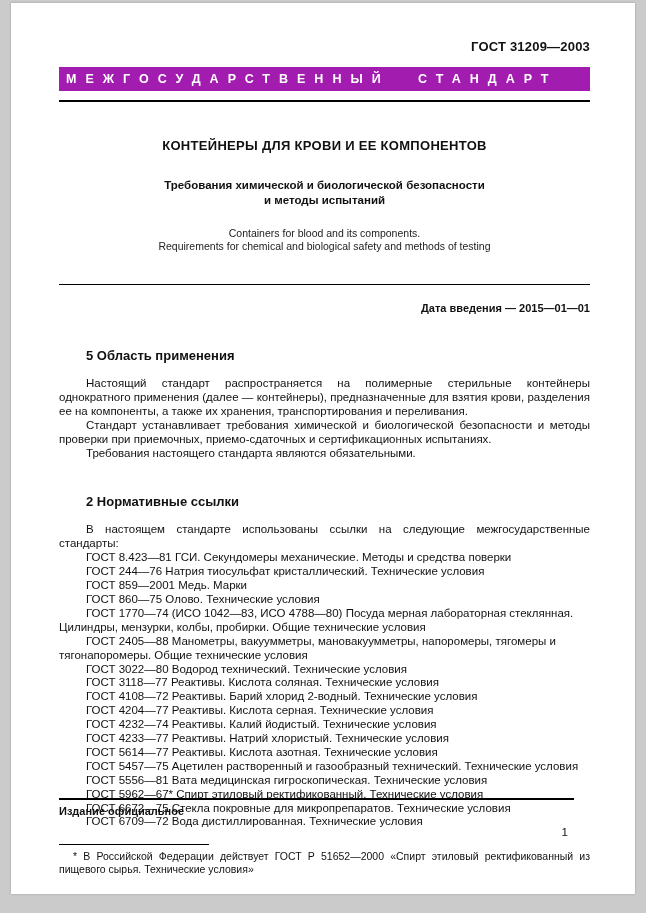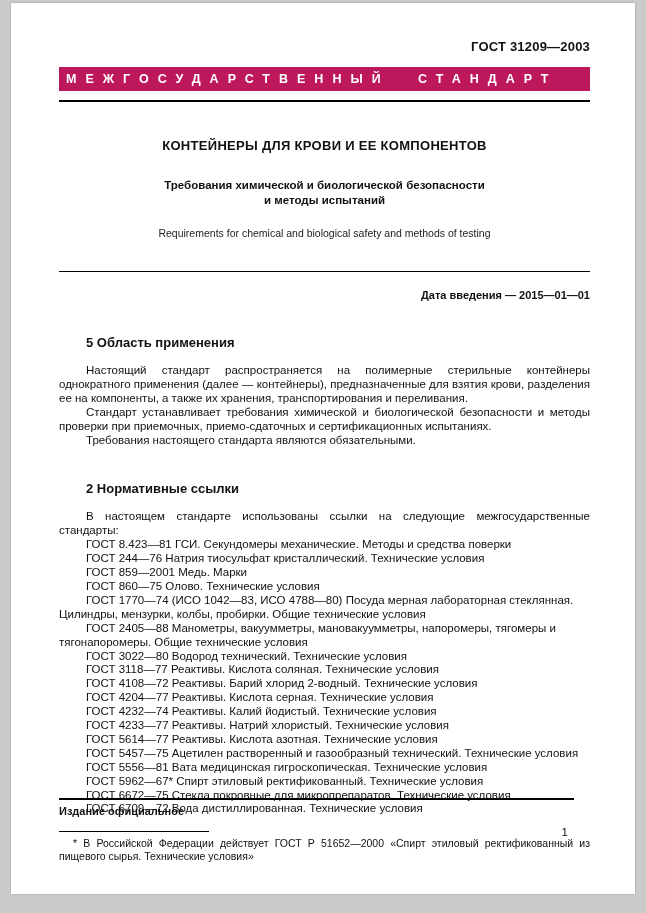--- a/index.html
+++ b/index.html
@@ -24,21 +24,21 @@
   }
   .doc-code {
     margin-top: 36px;
     text-align: right;
     font-weight: bold;
     font-size: 13px;
     letter-spacing: 0.2px;
   }
   .banner {
     margin-top: 13px;
-    background: #be185d;
+    background: #a21caf;
     color: #fff;
     font-weight: bold;
     font-size: 12.5px;
     padding: 5px 14px 5px 7px;
     letter-spacing: 9px;
     word-spacing: 16px;
     white-space: nowrap;
     overflow: hidden;
   }
   .rule-thin {
@@ -145,20 +145,21 @@
 
     <hr class="rule-thin">
 
     <div class="title-block">
       <div class="title-ru">КОНТЕЙНЕРЫ ДЛЯ КРОВИ И ЕЕ КОМПОНЕНТОВ</div>
       <div class="subtitle">
         <div>Требования химической и биологической безопасности</div>
         <div>и методы испытаний</div>
       </div>
       <div class="title-en">
+        <div>Containers for blood and its components.</div>
         <div>Requirements for chemical and biological safety and methods of testing</div>
       </div>
     </div>
 
     <hr class="rule-1 rule-above-date">
 
     <div class="date-line">Дата введения  — 2015—01—01</div>
 
     <div class="section-heading">5 Область применения</div>
     <div class="section-body">

